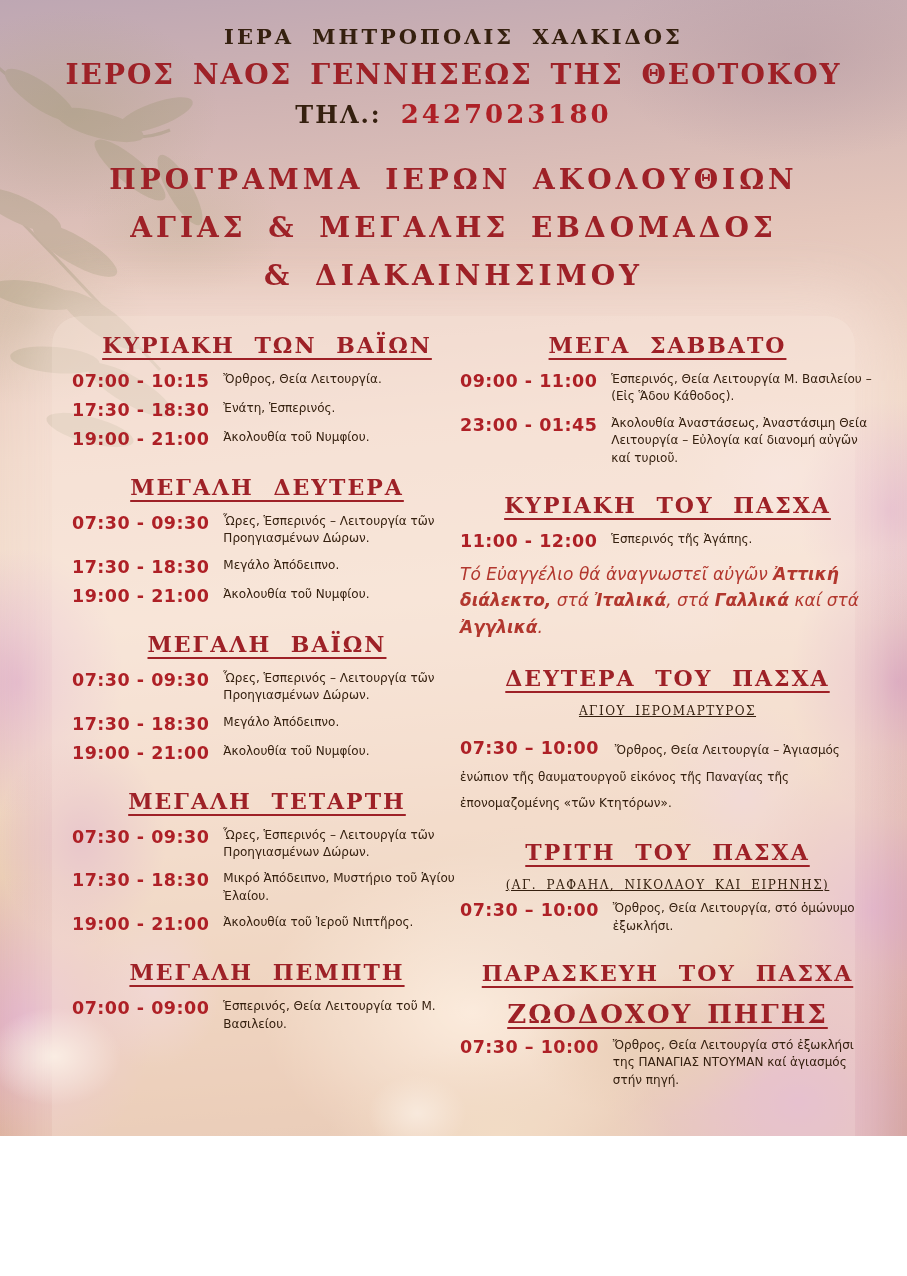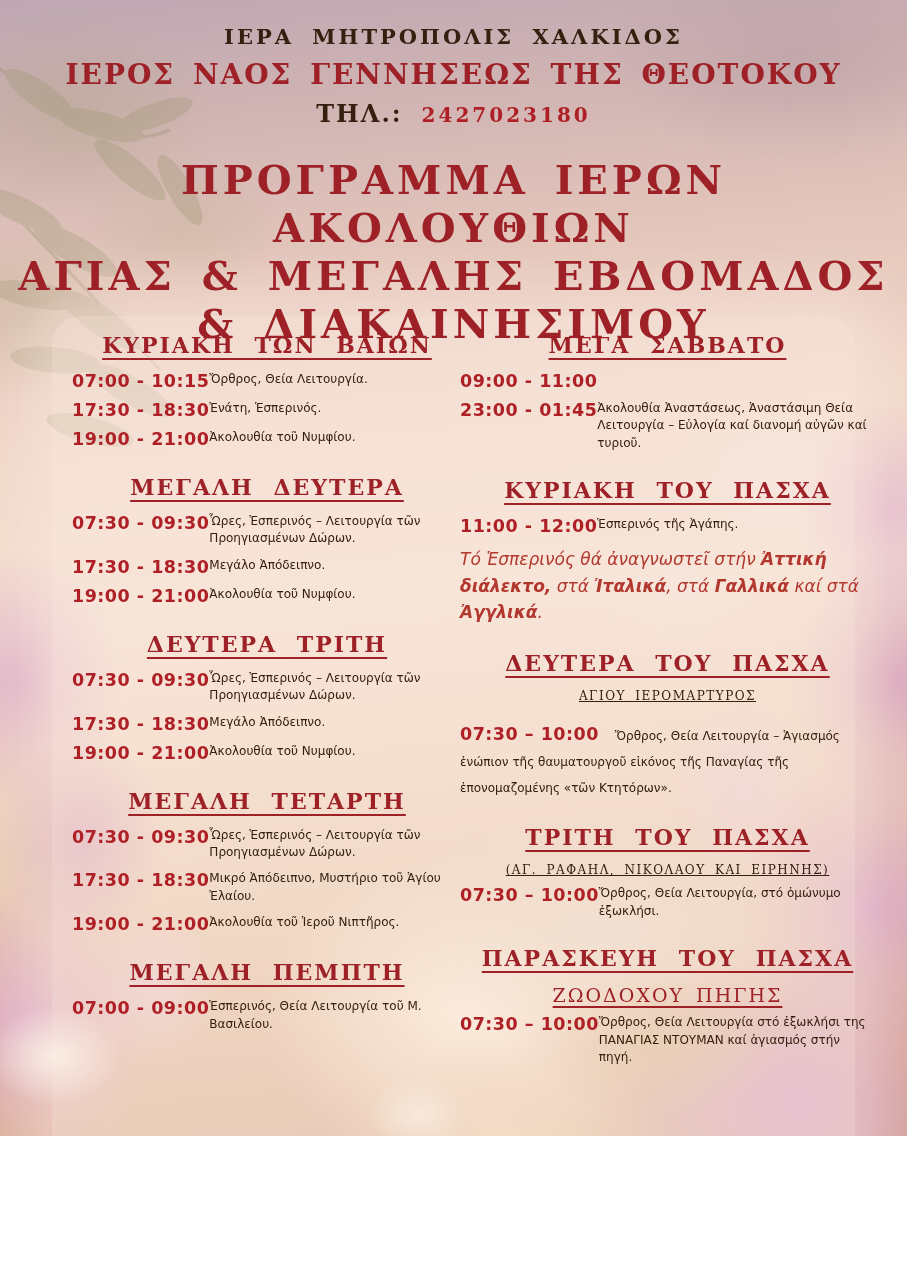--- a/index.html
+++ b/index.html
@@ -55,26 +55,26 @@
     font-size:21px;font-weight:bold;letter-spacing:3px;word-spacing:8px;
     color:var(--ink-dark,#3a2417);
   }
   .hdr-line2{
     margin-top:9px;font-family:"DejaVu Serif","Liberation Serif",serif;
     font-size:28px;font-weight:bold;letter-spacing:2px;word-spacing:6px;
     color:var(--accent-red,#9e2127);
   }
   .hdr-line3{margin-top:8px;font-family:"DejaVu Serif","Liberation Serif",serif;}
   .hdr-line3 .tel{font-size:24px;font-weight:bold;letter-spacing:2px;color:var(--ink-dark,#3a2417);}
-  .hdr-line3 .phone{font-size:20px;font-weight:bold;letter-spacing:3px;color:var(--time-red,#ae2026);margin-left:19px;}
+  .hdr-line3 .phone{font-size:26px;font-weight:bold;letter-spacing:3px;color:var(--time-red,#ae2026);margin-left:19px;}
   
   .main-title{
     position:absolute;top:156px;left:0;width:100%;text-align:center;
     font-family:"DejaVu Serif","Liberation Serif",serif;
-    font-size:40px;font-weight:bold;letter-spacing:4px;word-spacing:8px;
+    font-size:28px;font-weight:bold;letter-spacing:4px;word-spacing:8px;
     line-height:48px;color:var(--accent-red,#9e2127);
   }
   
   .col{position:absolute;top:332px;}
   .col.left{left:72px;width:390px;}
   .col.right{left:460px;width:415px;}
   .day{margin-bottom:25px;}
   .day-title{
     margin:0 0 13px;text-align:center;
     font-family:"DejaVu Serif","Liberation Serif",serif;
@@ -83,24 +83,24 @@
     text-decoration:underline;text-decoration-thickness:2px;text-underline-offset:5px;
   }
   .day-sub{
     text-align:center;margin:2px 0 8px;
     font-family:"DejaVu Serif","Liberation Serif",serif;
     font-size:12px;letter-spacing:1.5px;word-spacing:4px;
     color:var(--ink-dark,#3a2417);
     text-decoration:underline;
   }
   .day-sub.red-underline{
-    color:var(--accent-red,#9e2127);font-weight:normal;font-size:19px;letter-spacing:2px;
+    color:var(--accent-red,#9e2127);font-weight:bold;font-size:26px;letter-spacing:2px;
     text-decoration:underline;text-decoration-thickness:2px;text-underline-offset:4px;
   }
-  .row{display:flex;margin-bottom:9px;}
+  .row{display:flex;gap:14px;margin-bottom:9px;}
   .time{
     flex:0 0 120px;white-space:nowrap;
     font-size:17.5px;font-weight:bold;letter-spacing:.5px;
     color:var(--time-red,#ae2026);
   }
   .desc{font-size:12px;line-height:1.45;color:var(--ink-dark,#3a2417);}
   .row-flow{display:block;margin-bottom:9px;font-size:17.5px;line-height:1.5;color:var(--ink-dark,#3a2417);}
   .row-flow .time{display:inline;margin-right:16px;}
   .note{
     margin-top:10px;font-style:italic;font-size:17px;line-height:1.55;
@@ -185,21 +185,21 @@
         <span class="time">17:30 - 18:30</span>
         <span class="desc">Μεγάλο Ἀπόδειπνο.</span>
       </div>
       <div class="row">
         <span class="time">19:00 - 21:00</span>
         <span class="desc">Ἀκολουθία τοῦ Νυμφίου.</span>
       </div>
     </section>
 
     <section class="day">
-      <h3 class="day-title">ΔΕΥΤΕΡΑ ΤΡΙΤΗ</h3>
+      <h3 class="day-title">ΜΕΓΑΛΗ ΒΑΪΩΝ</h3>
       <div class="row">
         <span class="time">07:30 - 09:30</span>
         <span class="desc">Ὧρες, Ἑσπερινός – Λειτουργία τῶν Προηγιασμένων Δώρων.</span>
       </div>
       <div class="row">
         <span class="time">17:30 - 18:30</span>
         <span class="desc">Μεγάλο Ἀπόδειπνο.</span>
       </div>
       <div class="row">
         <span class="time">19:00 - 21:00</span>
@@ -233,35 +233,36 @@
     </section>
 
   </div>
 
   <div class="col right">
 
     <section class="day">
       <h3 class="day-title">ΜΕΓΑ ΣΑΒΒΑΤΟ</h3>
       <div class="row">
         <span class="time">09:00 - 11:00</span>
+        <span class="desc">Ἑσπερινός, Θεία Λειτουργία Μ. Βασιλείου – (Εἰς Ἅδου Κάθοδος).</span>
       </div>
       <div class="row">
         <span class="time">23:00 - 01:45</span>
         <span class="desc">Ἀκολουθία Ἀναστάσεως, Ἀναστάσιμη Θεία Λειτουργία – Εὐλογία καί διανομή αὐγῶν καί τυριοῦ.</span>
       </div>
     </section>
 
     <section class="day">
       <h3 class="day-title">ΚΥΡΙΑΚΗ ΤΟΥ ΠΑΣΧΑ</h3>
       <div class="row">
         <span class="time">11:00 - 12:00</span>
         <span class="desc">Ἑσπερινός τῆς Ἀγάπης.</span>
       </div>
       <p class="note">
-        <span>Τό Ἑσπερινός θά ἀναγνωστεῖ στήν </span><span class="b">Ἀττική διάλεκτο,</span><span> στά </span><span class="b">Ἰταλικά</span><span>, στά </span><span class="b">Γαλλικά</span><span> καί στά </span><span class="b">Ἀγγλικά</span><span>.</span>
+        <span>Τό Εὐαγγέλιο θά ἀναγνωστεῖ αὐγῶν </span><span class="b">Ἀττική διάλεκτο,</span><span> στά </span><span class="b">Ἰταλικά</span><span>, στά </span><span class="b">Γαλλικά</span><span> καί στά </span><span class="b">Ἀγγλικά</span><span>.</span>
       </p>
     </section>
 
     <section class="day">
       <h3 class="day-title">ΔΕΥΤΕΡΑ ΤΟΥ ΠΑΣΧΑ</h3>
       <div class="day-sub">ΑΓΙΟΥ ΙΕΡΟΜΑΡΤΥΡΟΣ</div>
       <p class="row-flow">
         <span class="time">07:30 – 10:00</span><span class="desc">Ὄρθρος, Θεία Λειτουργία – Ἁγιασμός ἐνώπιον τῆς θαυματουργοῦ εἰκόνος τῆς Παναγίας τῆς ἐπονομαζομένης «τῶν Κτητόρων».</span>
       </p>
     </section>

